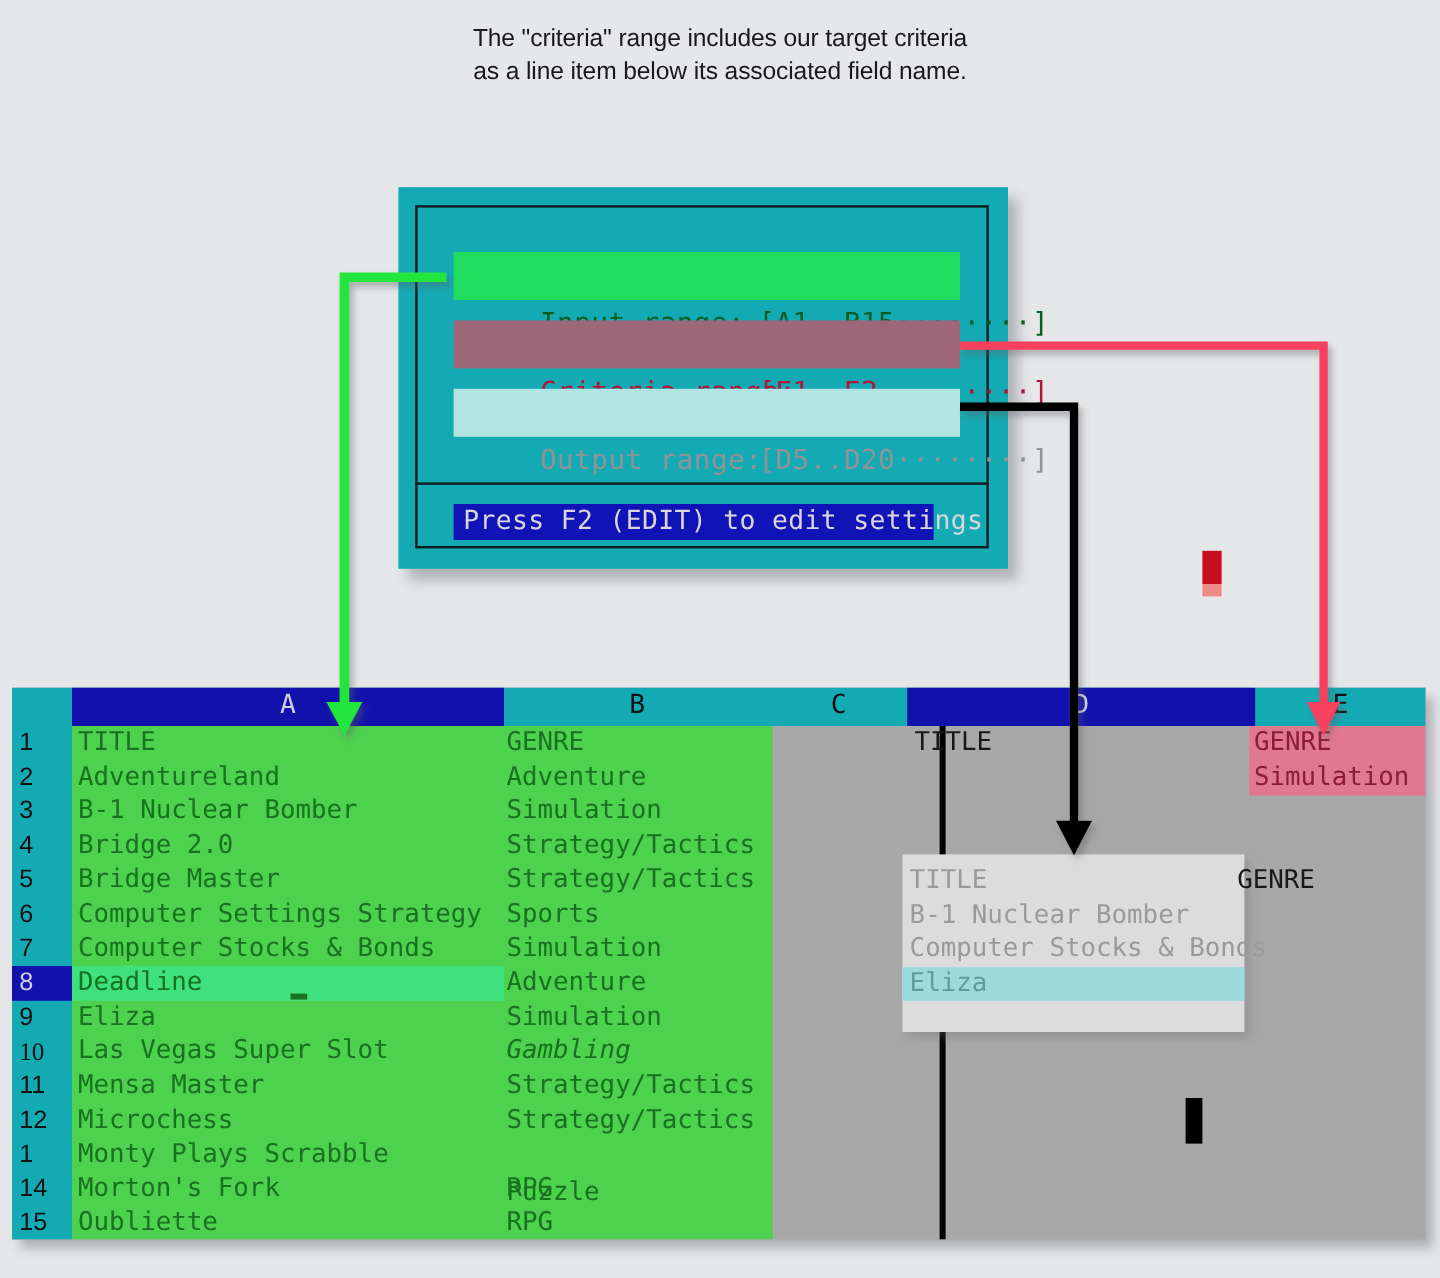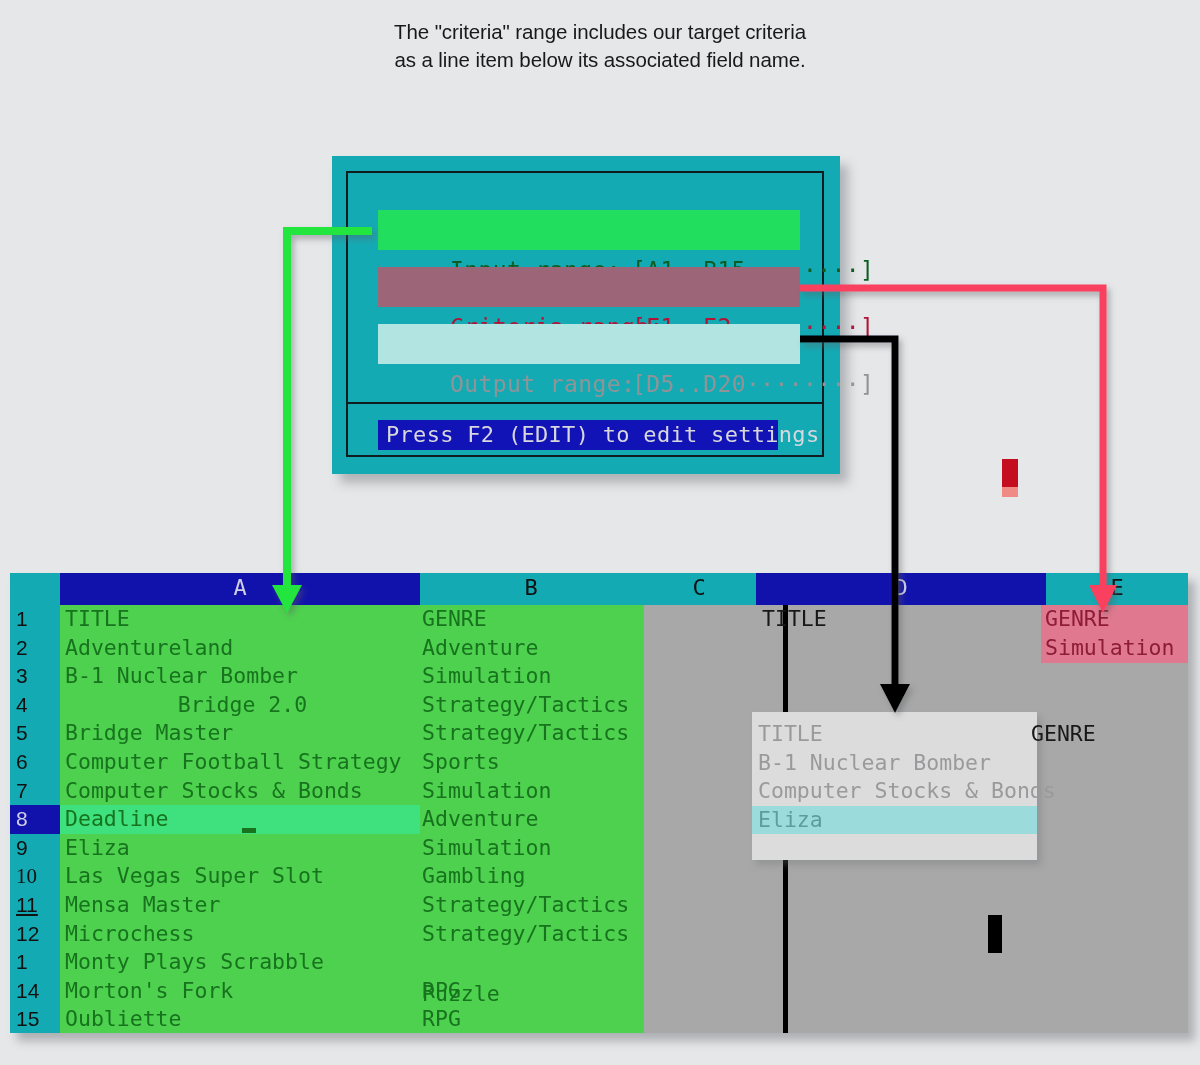--- a/index.html
+++ b/index.html
@@ -203,47 +203,47 @@
       <div class="rh" style="top: 32px;">1</div>
       <div class="rh" style="top: 60.6px;">2</div>
       <div class="rh" style="top: 89.2px;">3</div>
       <div class="rh" style="top: 117.8px;">4</div>
       <div class="rh" style="top: 146.4px;">5</div>
       <div class="rh" style="top: 175px;">6</div>
       <div class="rh" style="top: 203.6px;">7</div>
       <div class="rh sel" style="top: 232.2px;">8</div>
       <div class="rh" style="top: 260.8px;">9</div>
       <div class="rh" style="top: 289.4px; font-family: Liberation Serif, serif;">10</div>
-      <div class="rh" style="top: 318px; text-decoration: underline;">11</div>
+      <div class="rh" style="top: 318px;">11</div>
       <div class="rh" style="top: 346.6px;">12</div>
       <div class="rh" style="top: 375.2px;">1</div>
       <div class="rh" style="top: 403.8px;">14</div>
       <div class="rh" style="top: 432.4px;">15</div>
     </div>
   <div id="grid-cells">
       <div class="cellA mono" style="top: 32px;">TITLE</div>
       <div class="cellB mono" style="top: 32px;">GENRE</div>
       <div class="cellA mono" style="top: 60.6px;">Adventureland</div>
       <div class="cellB mono" style="top: 60.6px;">Adventure</div>
       <div class="cellA mono" style="top: 89.2px;">B-1 Nuclear Bomber</div>
       <div class="cellB mono" style="top: 89.2px;">Simulation</div>
-      <div class="cellA mono" style="top: 117.8px; text-align: center;">Bridge 2.0</div>
+      <div class="cellA mono" style="top: 117.8px;">Bridge 2.0</div>
       <div class="cellB mono" style="top: 117.8px;">Strategy/Tactics</div>
       <div class="cellA mono" style="top: 146.4px;">Bridge Master</div>
       <div class="cellB mono" style="top: 146.4px;">Strategy/Tactics</div>
-      <div class="cellA mono" style="top: 175px;">Computer Football Strategy</div>
+      <div class="cellA mono" style="top: 175px;">Computer Settings Strategy</div>
       <div class="cellB mono" style="top: 175px;">Sports</div>
       <div class="cellA mono" style="top: 203.6px;">Computer Stocks &amp; Bonds</div>
       <div class="cellB mono" style="top: 203.6px;">Simulation</div>
       <div class="cellA mono" style="top: 232.2px;">Deadline</div>
       <div class="cellB mono" style="top: 232.2px;">Adventure</div>
       <div class="cellA mono" style="top: 260.8px;">Eliza</div>
       <div class="cellB mono" style="top: 260.8px;">Simulation</div>
       <div class="cellA mono" style="top: 289.4px;">Las Vegas Super Slot</div>
-      <div class="cellB mono" style="top: 289.4px;">Gambling</div>
+      <div class="cellB mono" style="top: 289.4px; font-style: italic;">Gambling</div>
       <div class="cellA mono" style="top: 318px;">Mensa Master</div>
       <div class="cellB mono" style="top: 318px;">Strategy/Tactics</div>
       <div class="cellA mono" style="top: 346.6px;">Microchess</div>
       <div class="cellB mono" style="top: 346.6px;">Strategy/Tactics</div>
       <div class="cellA mono" style="top: 375.2px;">Monty Plays Scrabble</div>
       <div class="cellB mono" style="top: 375.2px; margin-top: 32px;">Puzzle</div>
       <div class="cellA mono" style="top: 403.8px;">Morton's Fork</div>
       <div class="cellB mono" style="top: 403.8px;">RPG</div>
       <div class="cellA mono" style="top: 432.4px;">Oubliette</div>
       <div class="cellB mono" style="top: 432.4px;">RPG</div>

